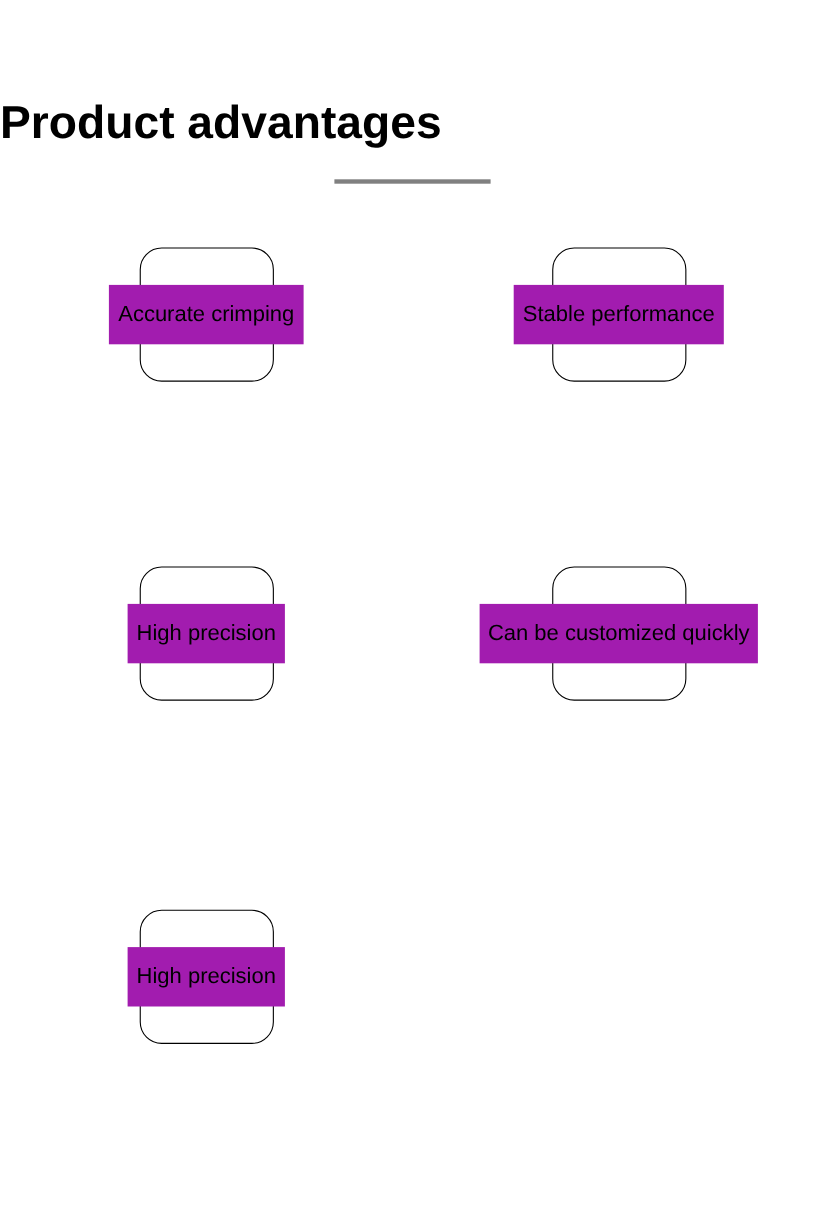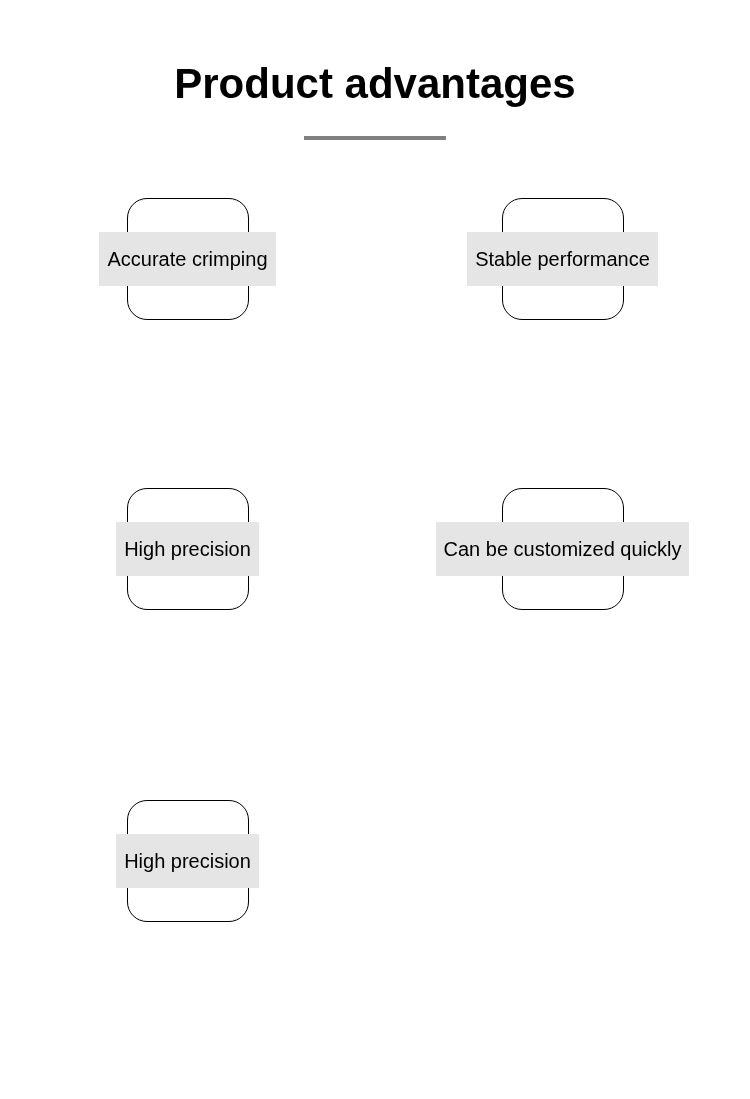--- a/index.html
+++ b/index.html
@@ -13,22 +13,23 @@
     background: #ffffff;
     font-family: "Liberation Sans", sans-serif;
     color: #000000;
     overflow: hidden;
     position: relative;
   }
 
   
   .page-header {
     width: 100%;
-    padding-top: 62px;
-    text-align: center;
+    padding-top: 42px;
+    text-align: left;
+    margin-top: 47px;
   }
   .page-title {
     margin: 0;
     font-size: 42px;
     font-weight: bold;
     line-height: 1.05;
     letter-spacing: 0px;
     color: #000000;
   }
   .title-divider {
@@ -69,21 +70,21 @@
     box-sizing: border-box;
     border: 1px solid #000000;
     border-radius: 20px;
     background: transparent;
   }
 
   
   .feature-label {
     position: relative;
     z-index: 2;
-    background: #e5e5e5;
+    background: #a21caf;
     padding: 17px 8px;
     font-size: 20px;
     font-weight: normal;
     line-height: 1;
     white-space: nowrap;
     color: #000000;
     text-align: center;
   }
 </style>
 </head>

